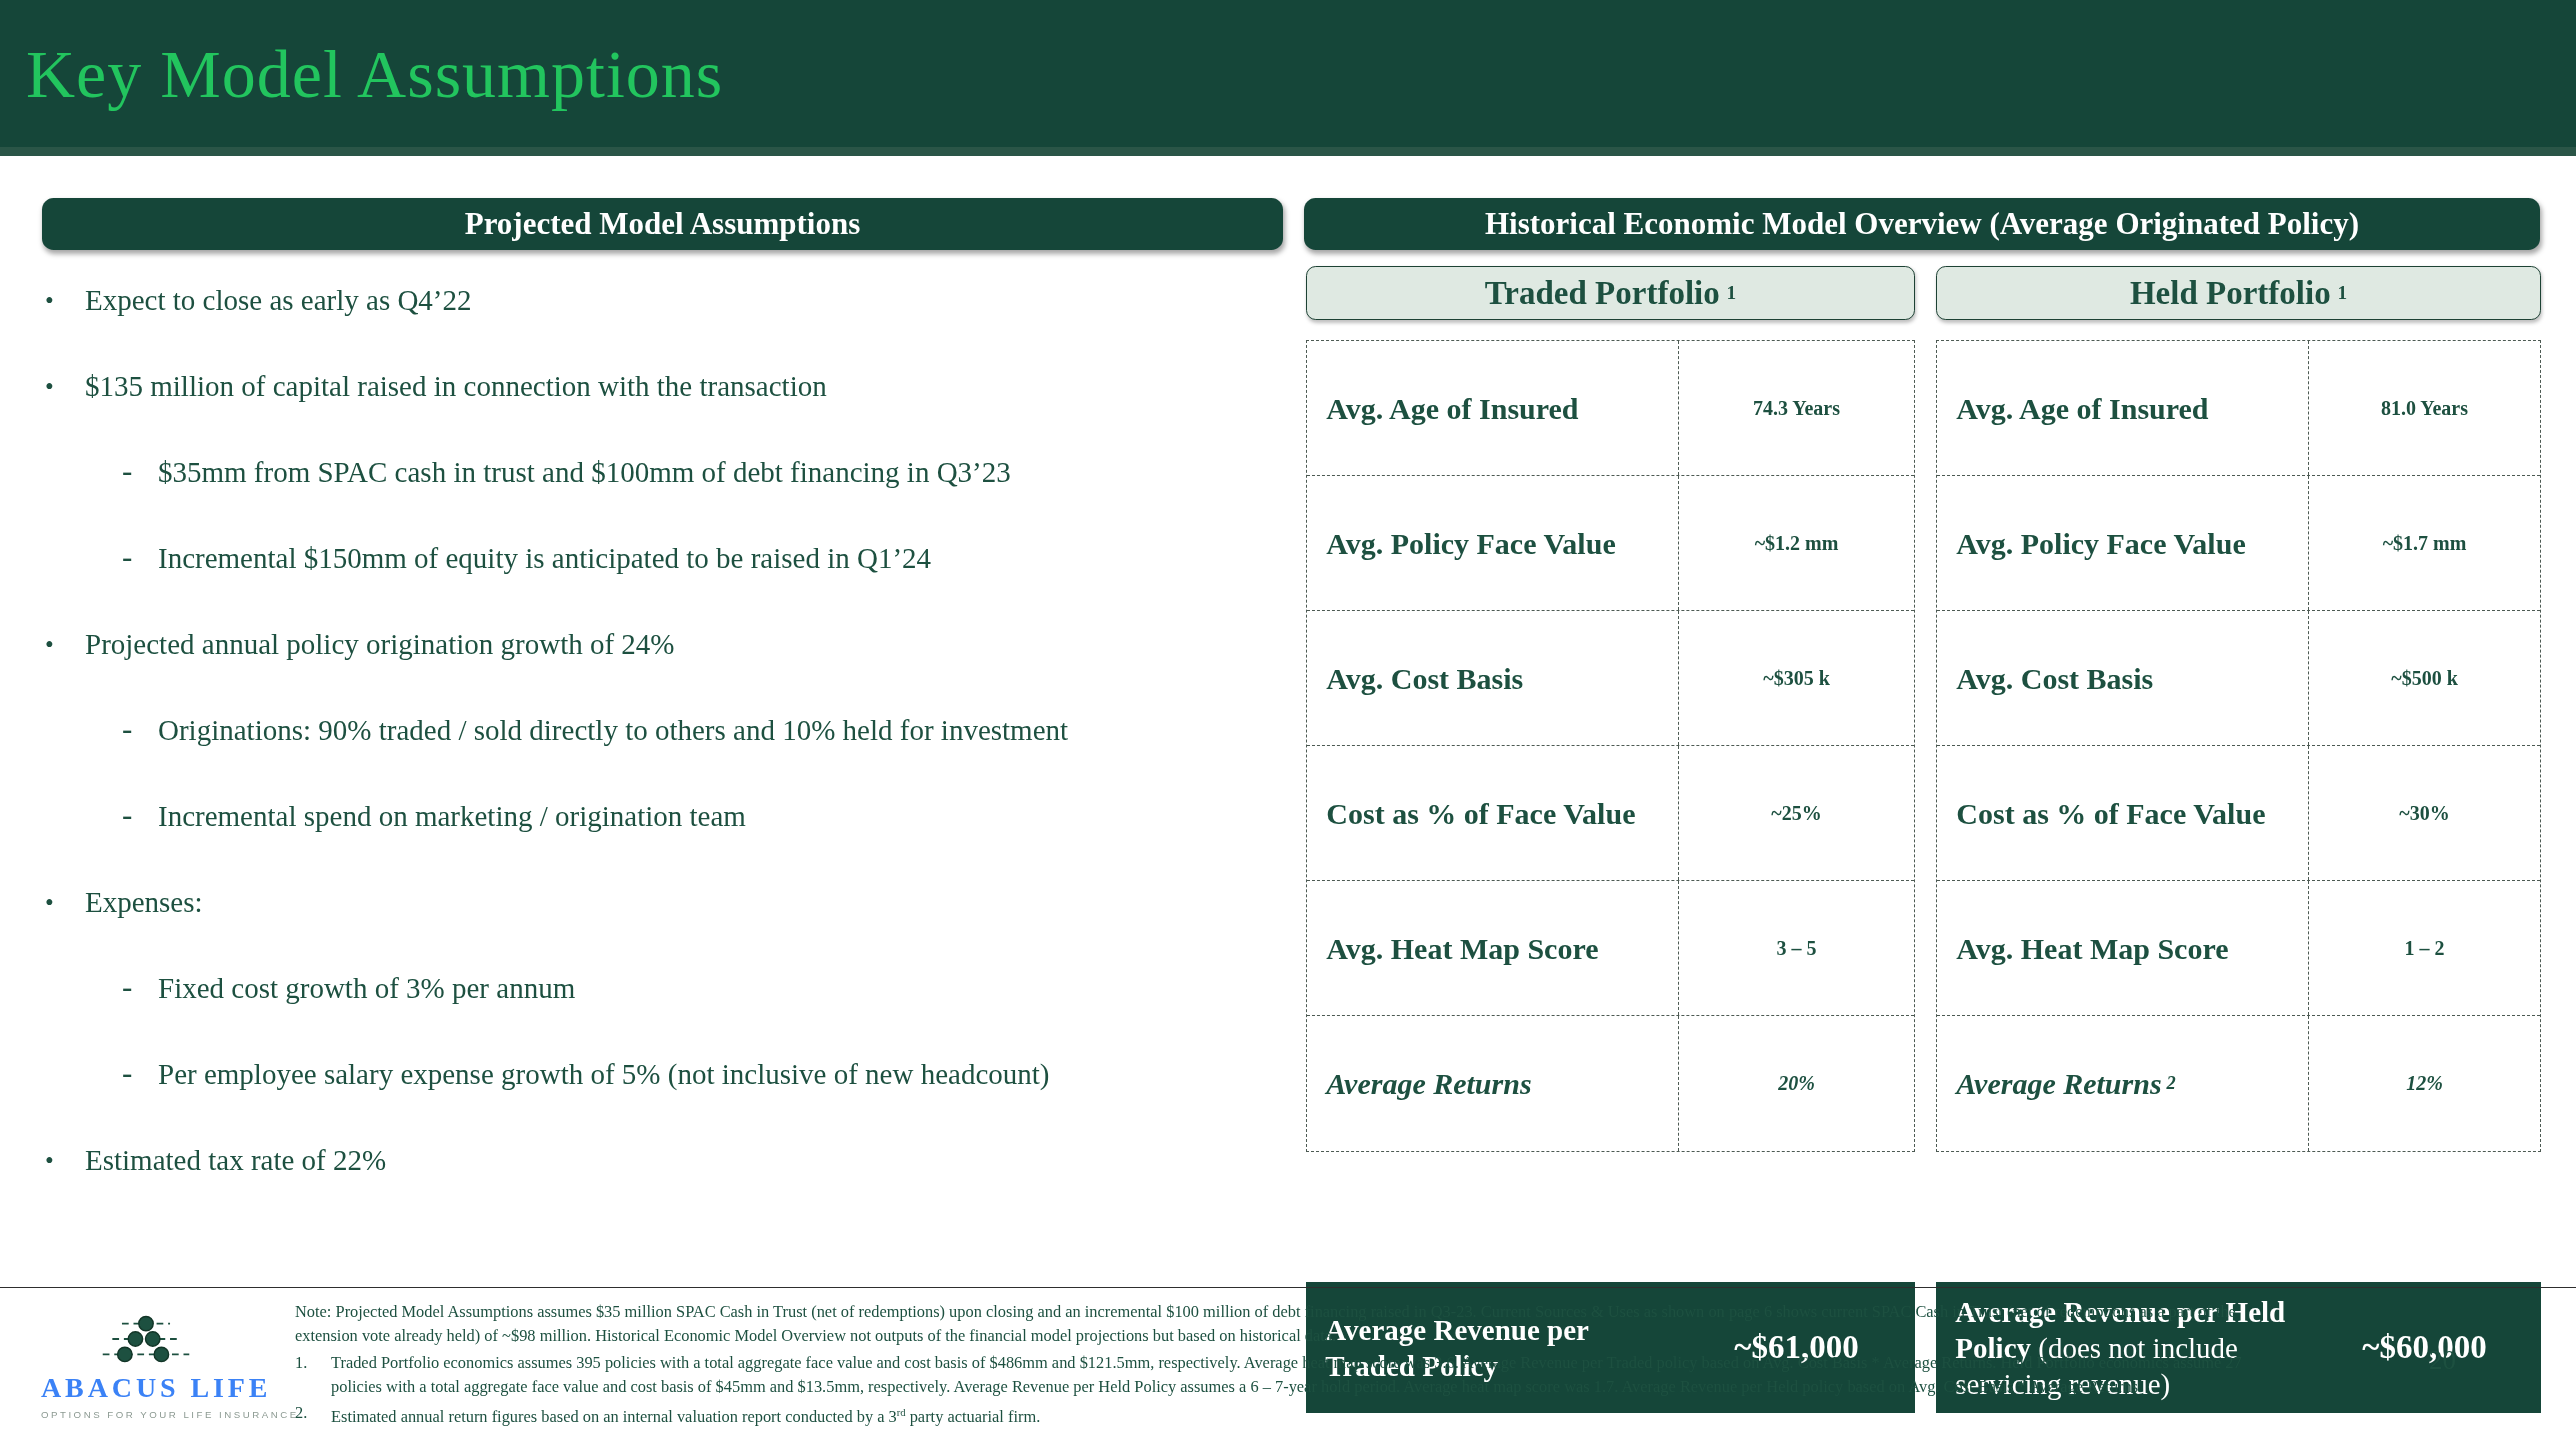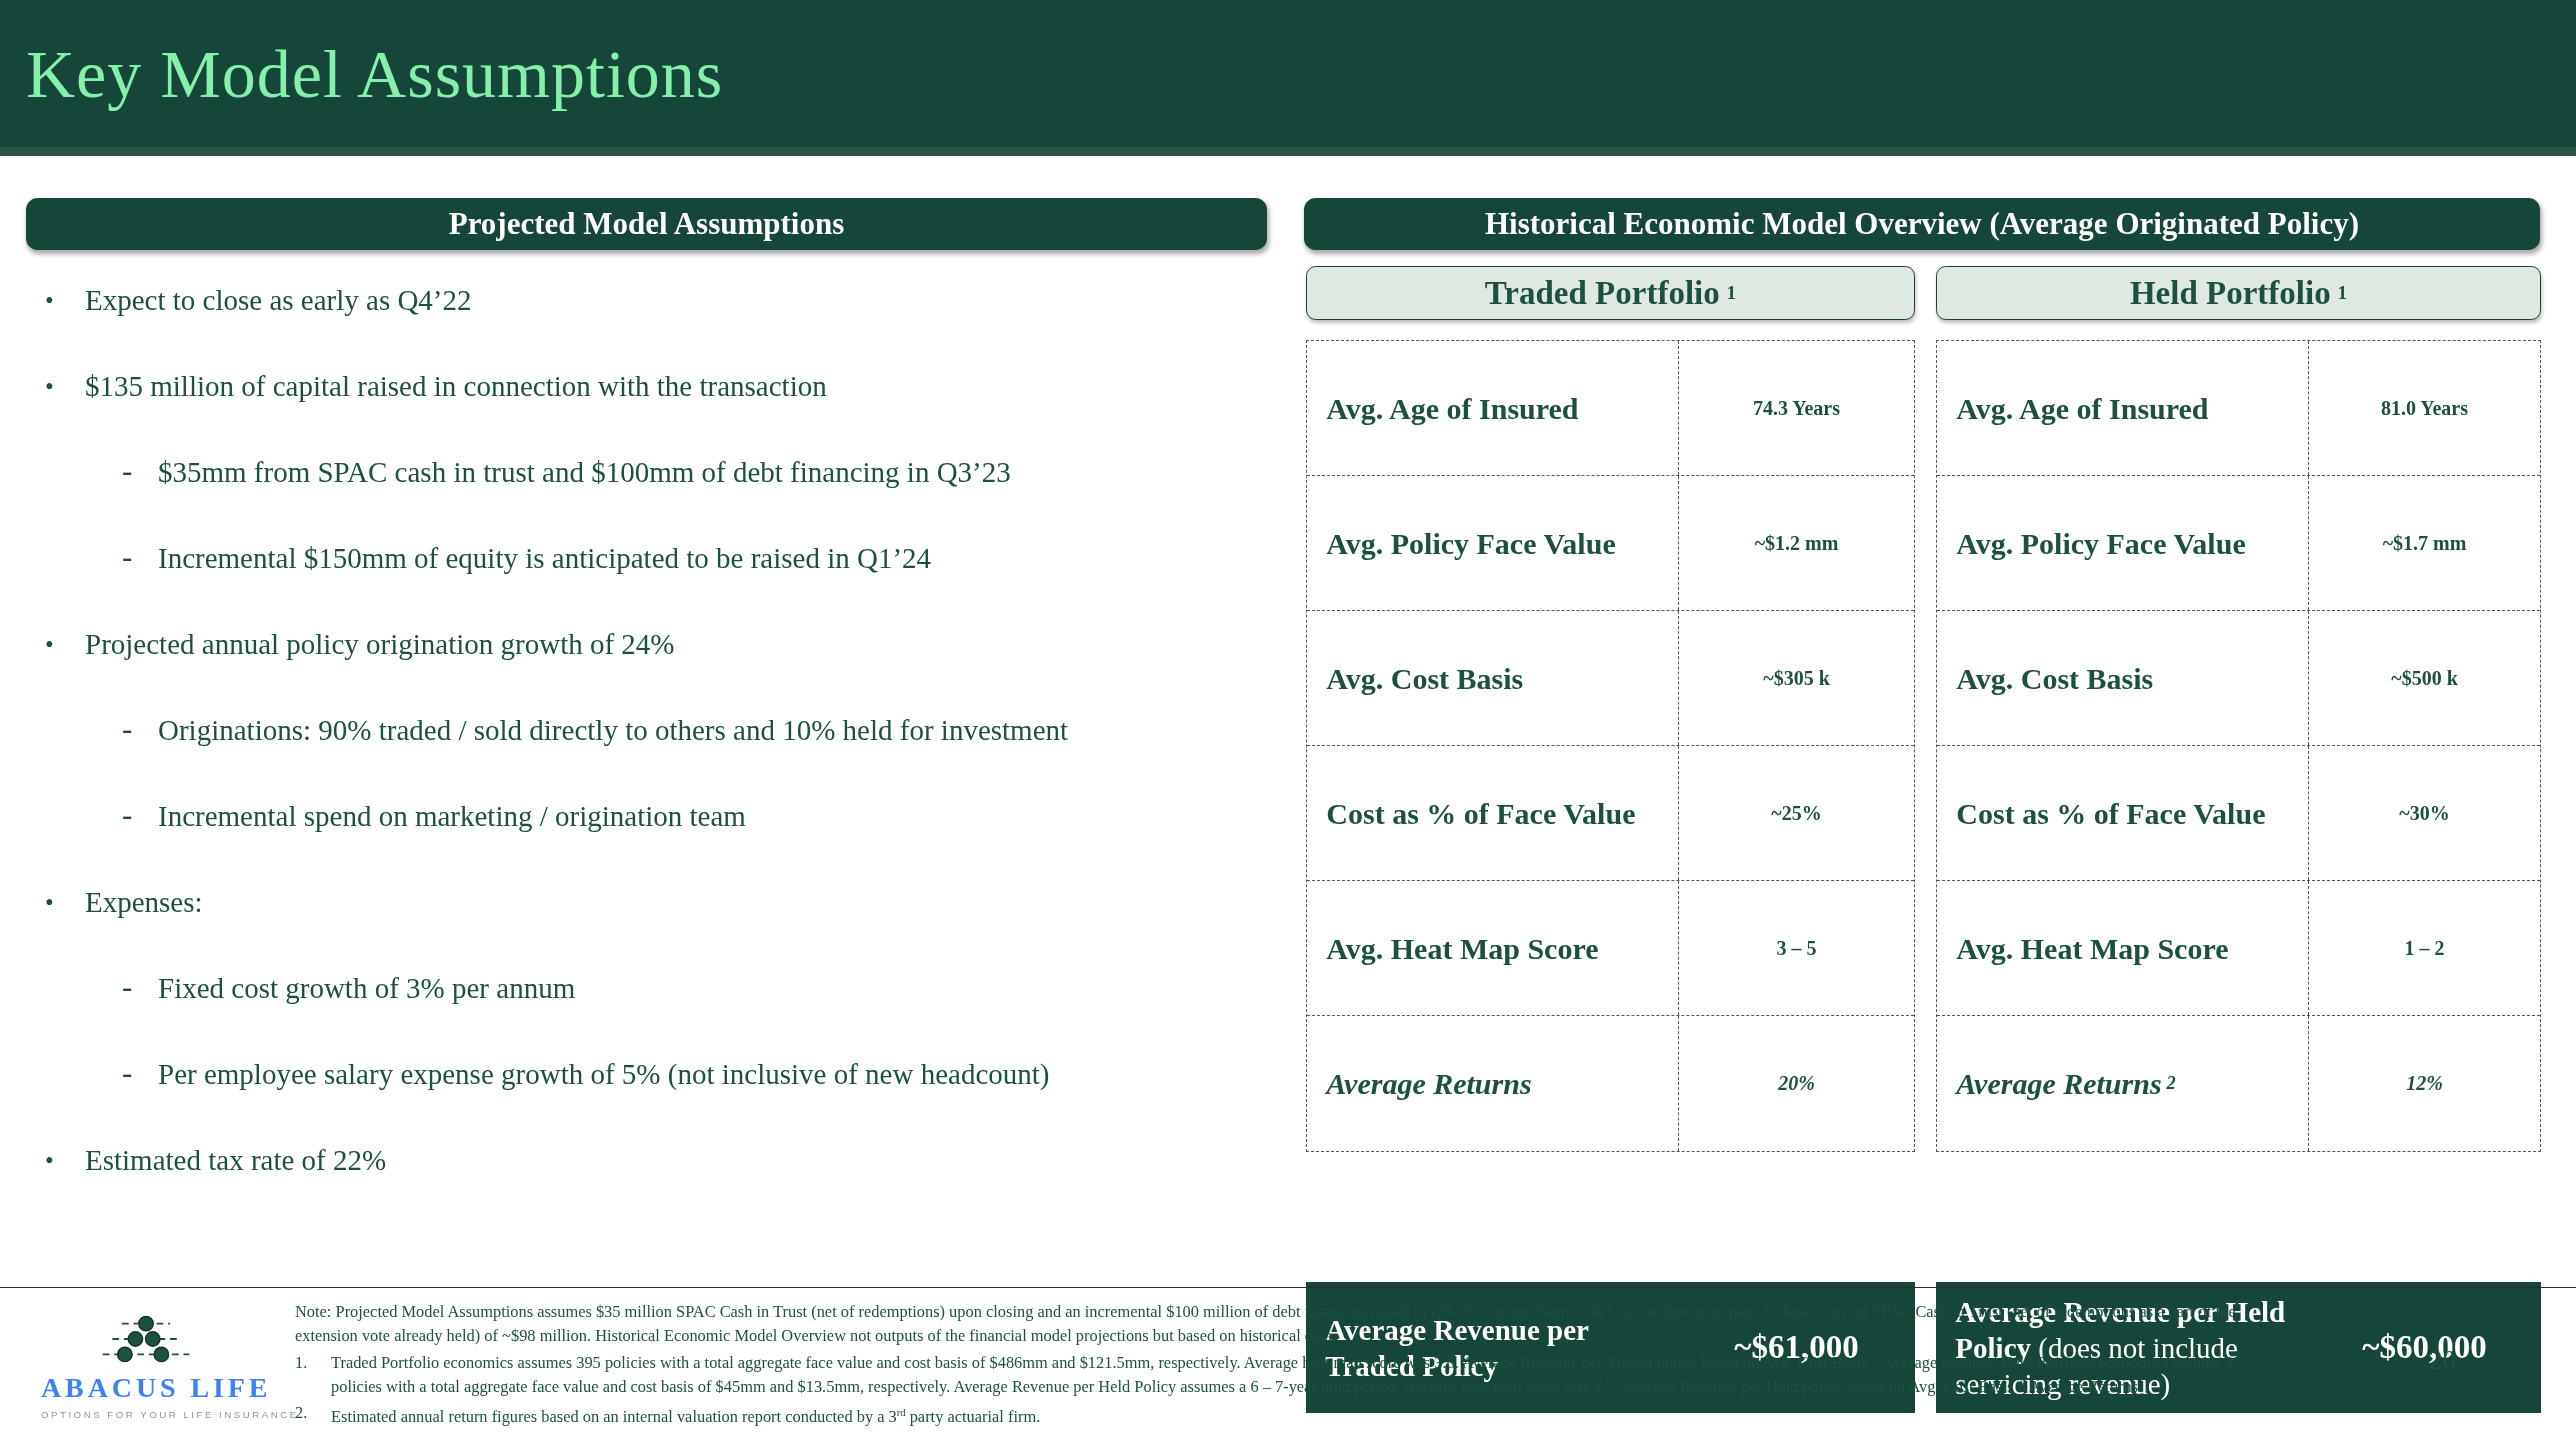--- a/index.html
+++ b/index.html
@@ -7,30 +7,30 @@
     width:2576px;height:1449px;position:relative;overflow:hidden;
     background:#ffffff;
     font-family:"Liberation Serif","DejaVu Serif",serif;
     color:#1d5040;
   }
   
   .hdr{position:absolute;left:0;top:0;width:2576px;height:147px;background:#154639;}
   .hdr-strip{position:absolute;left:0;top:147px;width:2576px;height:8.7px;background:#2a5547;}
   .hdr h1{
     position:absolute;left:26px;top:50%;transform:translateY(-50%);
-    margin:0;font-size:68px;font-weight:400;color:#86efac;letter-spacing:1px;white-space:nowrap;
+    margin:0;font-size:68px;font-weight:400;color:#22c55e;letter-spacing:1px;white-space:nowrap;
   }
   
   .pill{
     position:absolute;height:52px;background:#154639;border-radius:11.6px;
     display:flex;align-items:center;justify-content:center;
     color:#ffffff;font-weight:bold;font-size:31px;
     box-shadow:1.9px 3.9px 4.8px rgba(0,0,0,0.35);
   }
-  .pill-left{left:26px;top:198px;width:1241px;}
+  .pill-left{left:42px;top:198px;width:1241px;}
   .pill-right{left:1304px;top:198px;width:1236px;}
   
   .bullets{position:absolute;left:45px;top:282px;width:1236px;list-style:none;margin:0;padding:0;}
   .bullets li{position:relative;font-size:29px;line-height:37px;margin-bottom:49px;}
   .bullets li.lvl1{padding-left:40px;}
   .bullets li.lvl1::before{content:"•";position:absolute;left:0;top:0;font-size:25px;}
   .bullets li.lvl2{margin-left:77px;padding-left:36px;}
   .bullets li.lvl2::before{content:"-";position:absolute;left:0;top:-1.9px;font-size:31px;}
   
   .subhdr{

